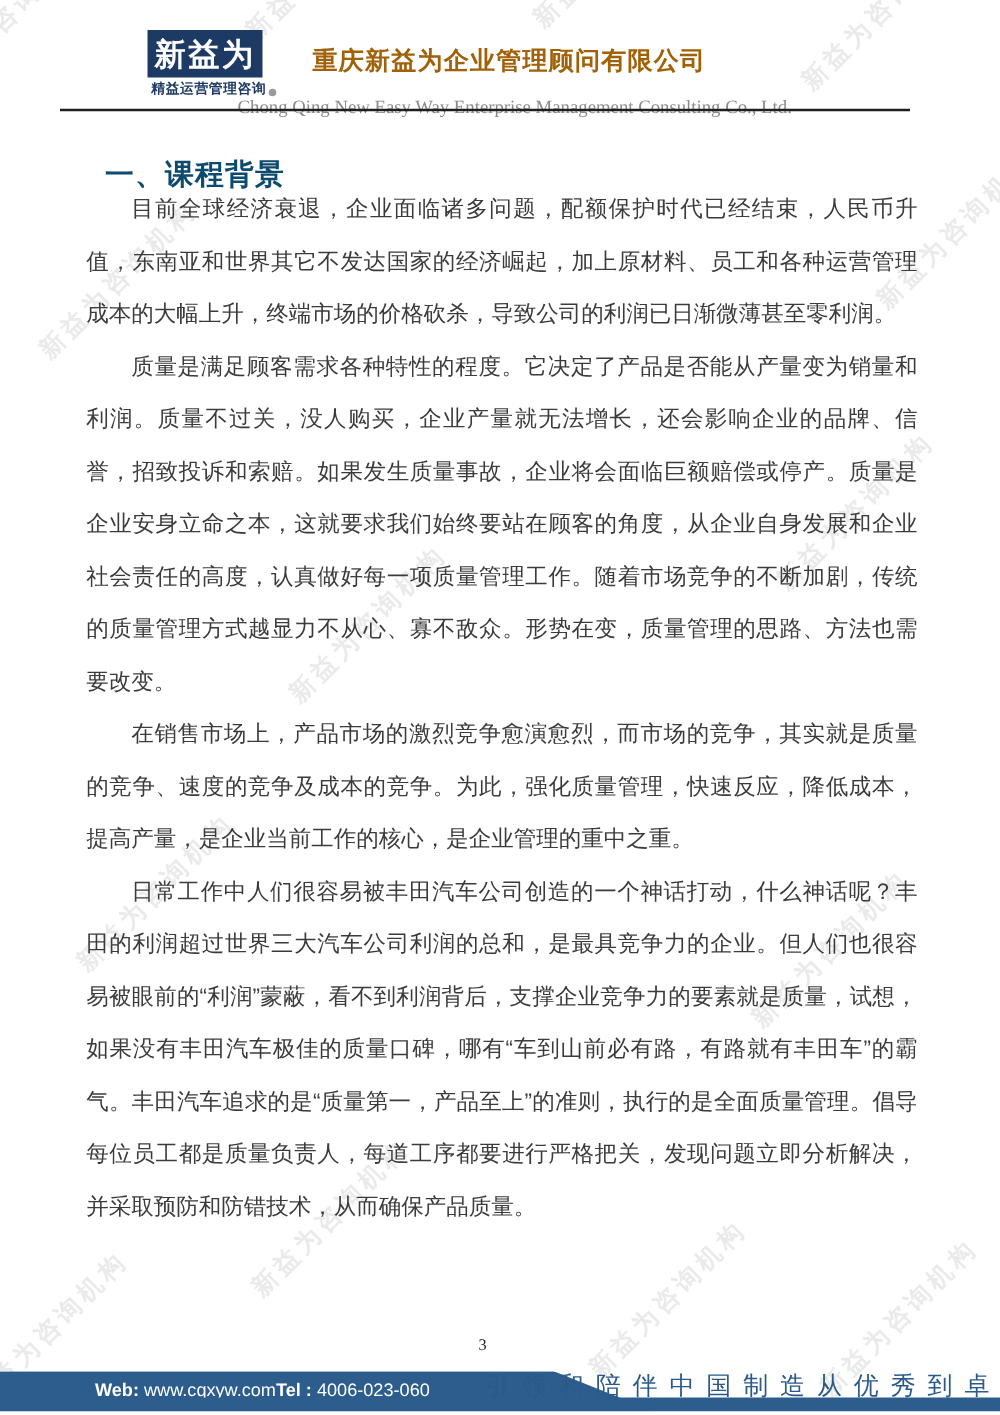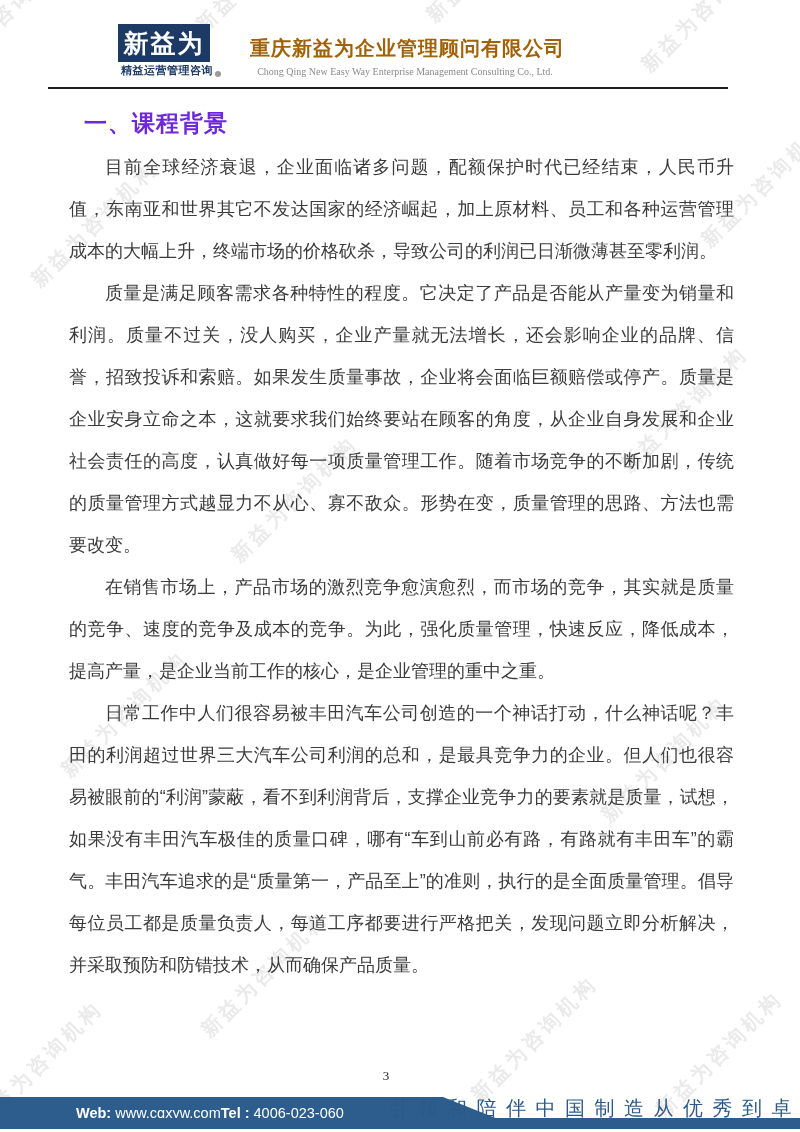--- a/index.html
+++ b/index.html
@@ -22,28 +22,28 @@
   .logo-tagline{
     position:absolute;left:116px;top:63px;width:110px;display:flex;align-items:center;
     color:#1c3a63;font-weight:bold;font-size:11px;letter-spacing:.5px;white-space:nowrap;justify-content:center;
   }
   .logo-dot{display:inline-block;width:6px;height:6px;border-radius:50%;background:#9a9a9a;margin-left:2px;margin-top:6px;}
   .company-cn{
     position:absolute;left:250px;top:35px;width:310px;text-align:center;
     font-size:20px;font-weight:bold;color:#a16207;letter-spacing:1px;white-space:nowrap;
   }
   .company-en{
-    position:absolute;left:190px;top:66px;width:430px;text-align:center;
-    font-family:"Liberation Serif",serif;font-size:10px;color:#8a8a8a;white-space:nowrap;
+    position:absolute;left:190px;top:78px;width:430px;text-align:center;
+    font-family:"Liberation Serif",serif;font-size:15px;color:#8a8a8a;white-space:nowrap;
   }
   .header-rule{position:absolute;left:48px;top:87px;width:680px;height:2px;background:#1f1f1f;}
   
   .section-title{
-    position:absolute;left:84px;top:108px;
-    font-size:23px;font-weight:bold;color:#6d28d9;letter-spacing:1px;white-space:nowrap;
+    position:absolute;left:84px;top:124px;
+    font-size:23px;font-weight:bold;color:#0c4a6e;letter-spacing:1px;white-space:nowrap;
   }
   .body-text{
     position:absolute;left:69px;top:146px;width:665px;
     font-size:18px;line-height:42px;color:#3b3b3b;text-align:justify;
   }
   .body-text p{margin:0;text-indent:2em;word-break:break-all;}
   
   .page-number{
     position:absolute;left:0;top:1068px;width:772px;text-align:center;
     font-family:"Liberation Serif",serif;font-size:13px;color:#222222;

